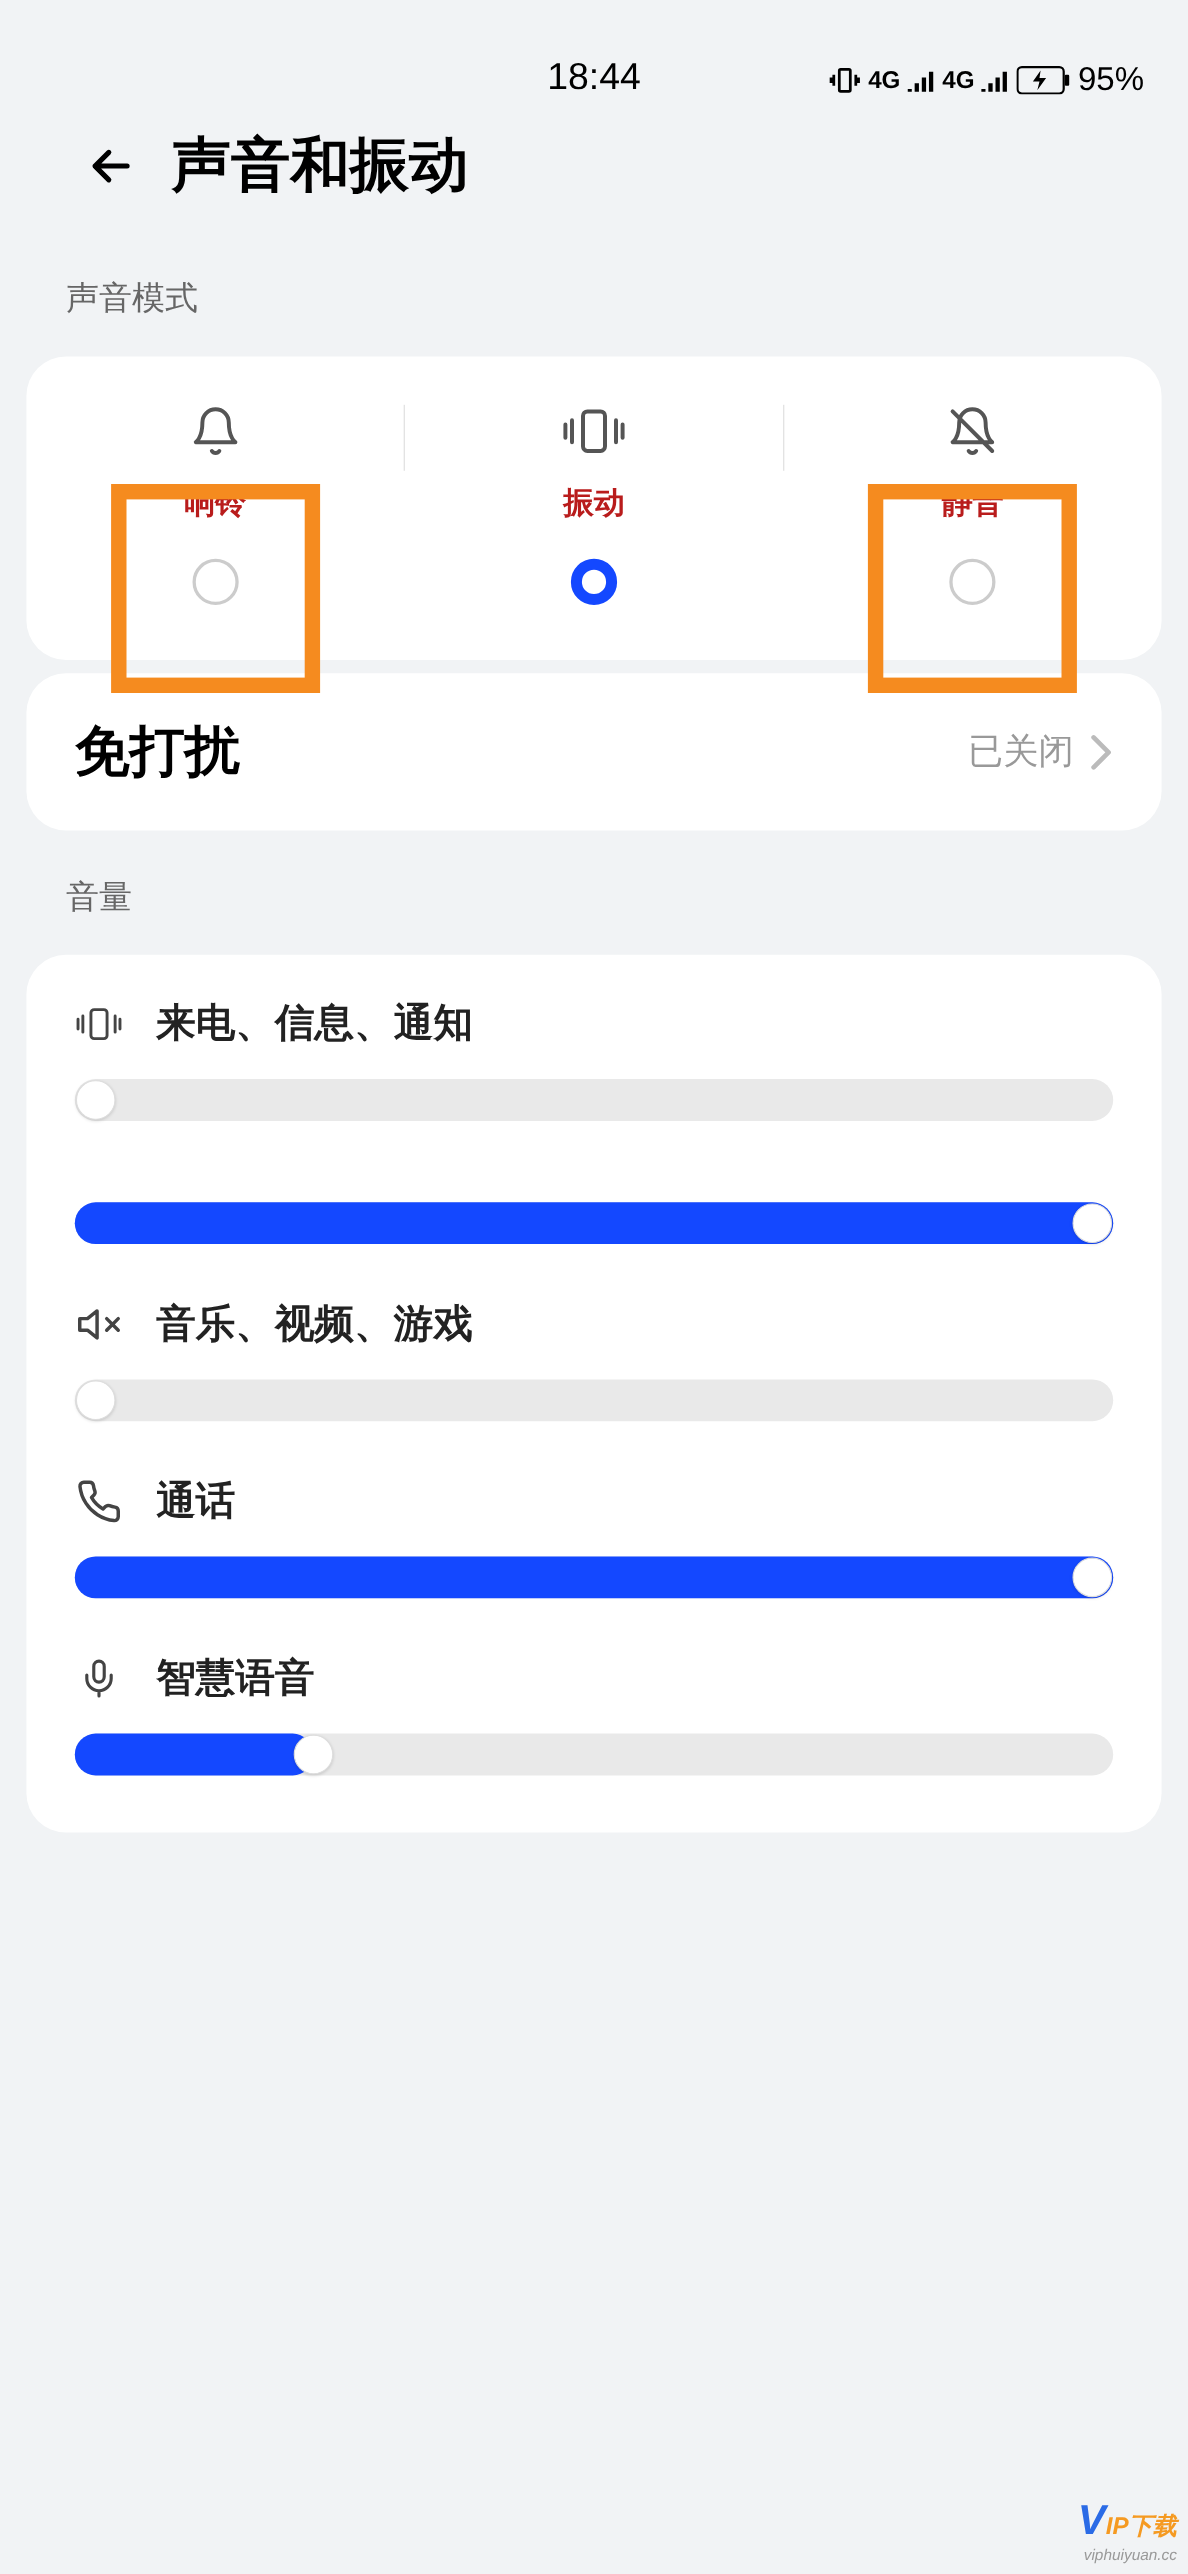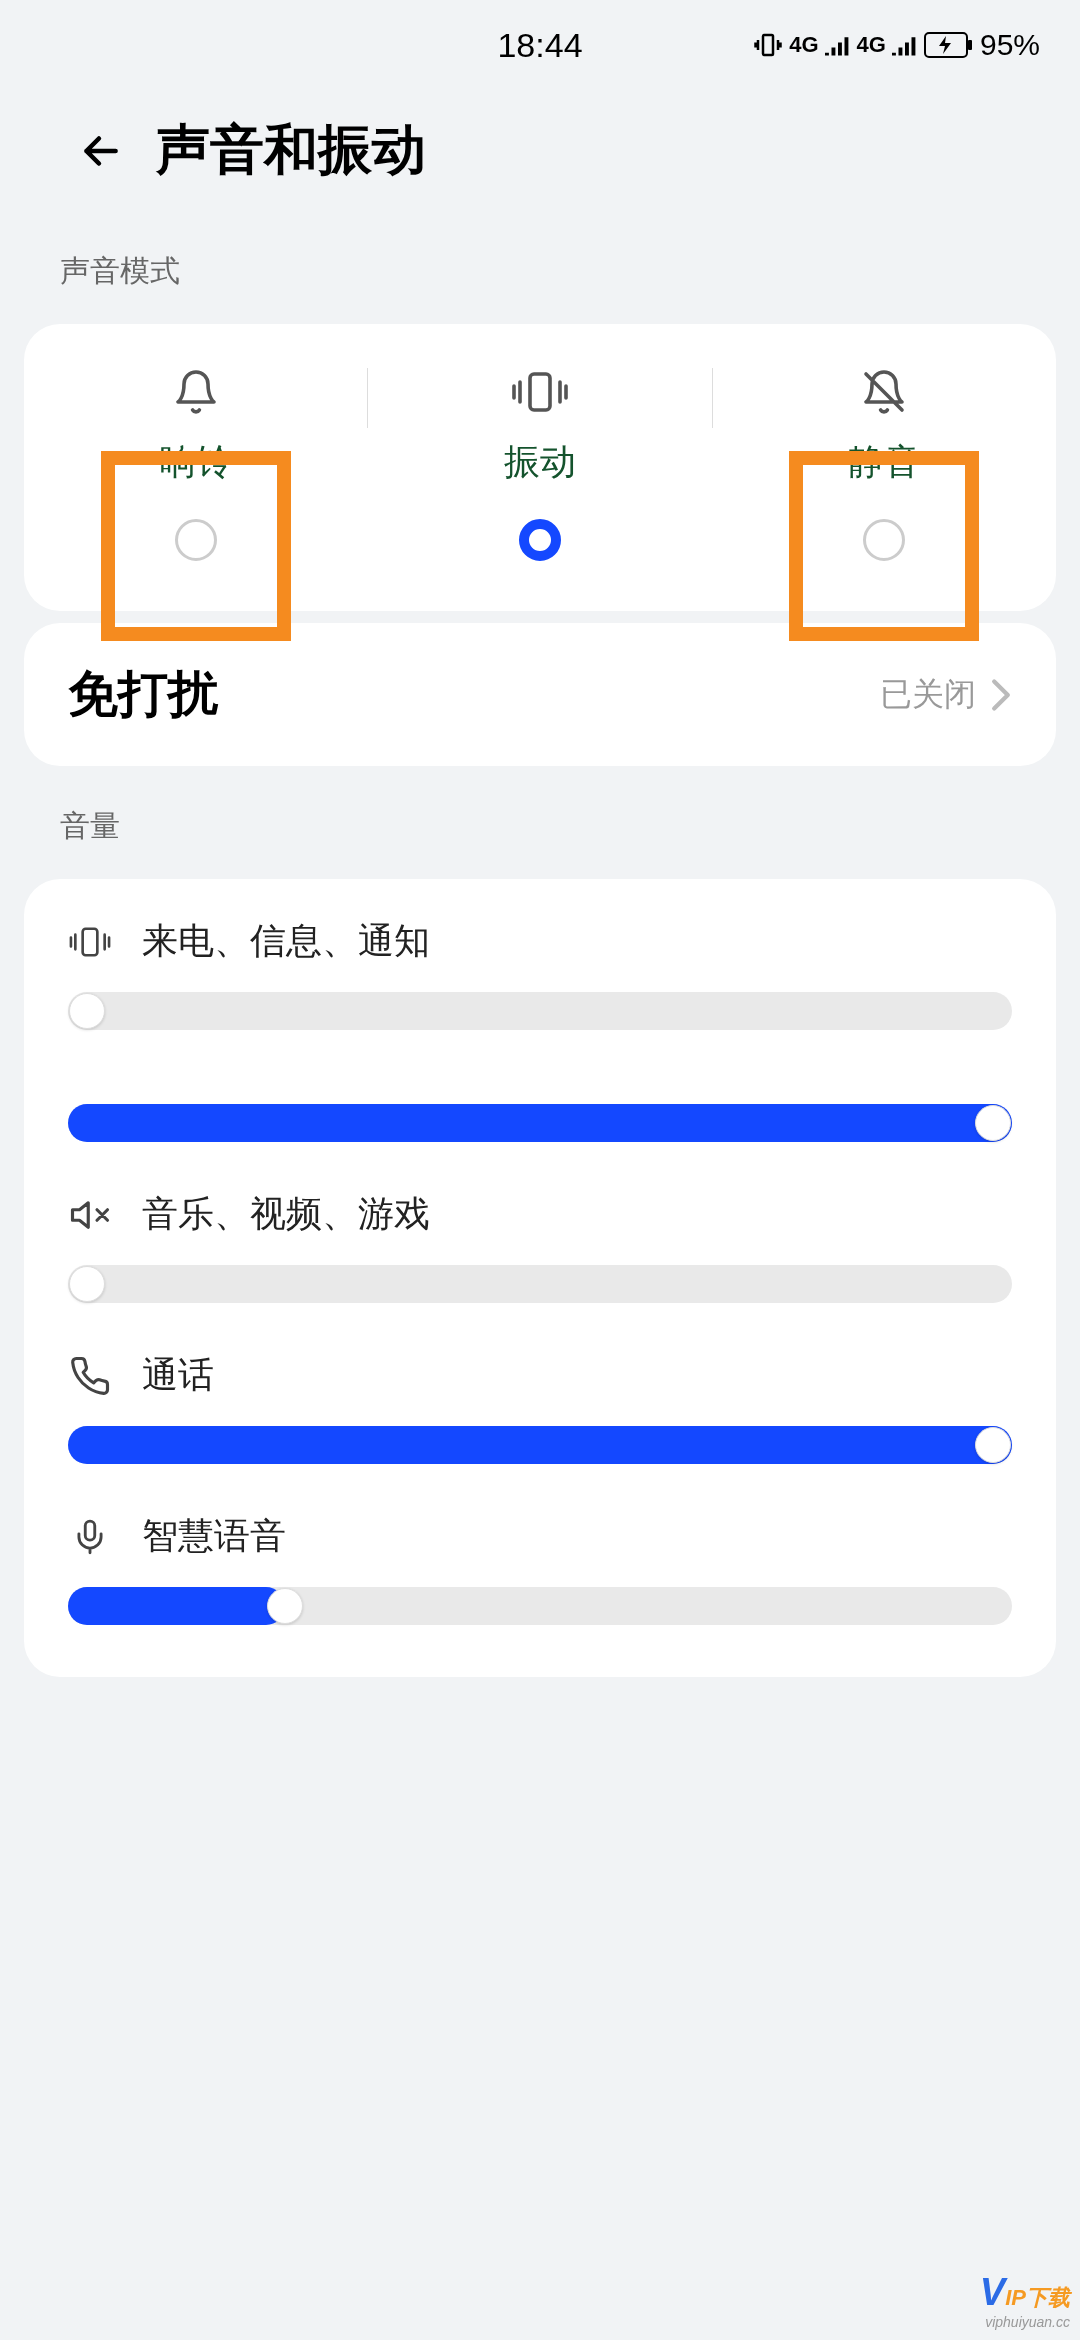--- a/index.html
+++ b/index.html
@@ -1,49 +1,49 @@
 <!DOCTYPE html>
 <html><head>
   <meta charset="utf-8">
   <style>
     * { box-sizing: border-box; margin: 0; padding: 0; }
     body { font-family: -apple-system, "PingFang SC", "Microsoft YaHei", sans-serif; background: #f1f3f5; width: 1080px; height: 2340px; overflow: hidden; position: relative; }
     
-    .status-bar { display: flex; align-items: center; justify-content: space-between; height: 90px; padding: 0 40px; font-size: 34px; font-weight: 500; color: #000; }
+    .status-bar { display: flex; align-items: flex-end; justify-content: space-between; height: 90px; padding: 0 40px; font-size: 34px; font-weight: 500; color: #000; }
     .status-time { position: absolute; left: 50%; transform: translateX(-50%); }
     .status-right { display: flex; align-items: center; gap: 6px; margin-left: auto; font-size: 30px; }
     .status-right svg { display: block; }
     
     .header { display: flex; align-items: center; gap: 28px; padding: 24px 34px 36px; margin-left: 40px; }
     .back-btn { width: 54px; height: 54px; display: flex; align-items: center; justify-content: center; }
     .page-title { font-size: 54px; font-weight: 700; color: #000; }
     
     .section-label { font-size: 30px; color: #666; padding: 28px 60px 20px; }
     
     .card { background: #fff; margin: 12px 24px; border-radius: 36px; }
     
     .mode-card { display: flex; padding: 40px 0 50px; position: relative; }
     .mode-opt { flex: 1; display: flex; flex-direction: column; align-items: center; position: relative; }
     .mode-divider { width: 1px; height: 60px; background: #ddd; margin-top: 4px; }
     .mode-icon { height: 56px; display: flex; align-items: center; justify-content: center; }
-    .mode-label { font-size: 36px; color: #14532d; margin-top: 18px; font-weight: 400; }
+    .mode-label { font-size: 28px; color: #b91c1c; margin-top: 18px; font-weight: 700; }
     .mode-radio { margin-top: 32px; width: 42px; height: 42px; border-radius: 50%; border: 3px solid #ccc; position: relative; }
     .mode-radio.selected { border: 10px solid #1448ff; }
     
     .highlight-box { position: absolute; border: 14px solid #f58b1f; width: 190px; height: 190px; top: -36px; pointer-events: none; }
     
     .dnd-card { display: flex; align-items: center; justify-content: space-between; padding: 38px 44px; }
     .dnd-title { font-size: 50px; font-weight: 700; color: #000; }
     .dnd-right { display: flex; align-items: center; gap: 14px; color: #999; font-size: 32px; }
     
     .volume-card { padding: 12px 44px 30px; }
     .vol-item { padding: 26px 0 22px; }
     .vol-row { display: flex; align-items: center; gap: 30px; }
     .vol-icon { width: 44px; height: 44px; display: flex; align-items: center; justify-content: center; color: #444; }
-    .vol-name { font-size: 36px; color: #222; }
+    .vol-name { font-size: 36px; color: #222; font-weight: bold; }
     .vol-track { margin-top: 26px; height: 38px; background: #e9e9e9; border-radius: 19px; position: relative; }
     .vol-fill { height: 100%; background: #1448ff; border-radius: 19px; position: absolute; left: 0; top: 0; }
     .vol-thumb { width: 36px; height: 36px; background: #fff; border: 1px solid #ddd; border-radius: 50%; position: absolute; top: 1px; box-shadow: 0 1px 3px rgba(0,0,0,0.15); }
     
     .watermark { position: absolute; right: 10px; bottom: 10px; font-size: 22px; font-weight: 700; font-style: italic; }
     .watermark .v { color: #2b6be6; font-size: 38px; }
     .watermark .rest { color: #f59a22; }
     .watermark .sub { color: #999; font-size: 14px; font-weight: 400; display: block; text-align: right; font-style: italic; }
   </style>
 </head>

